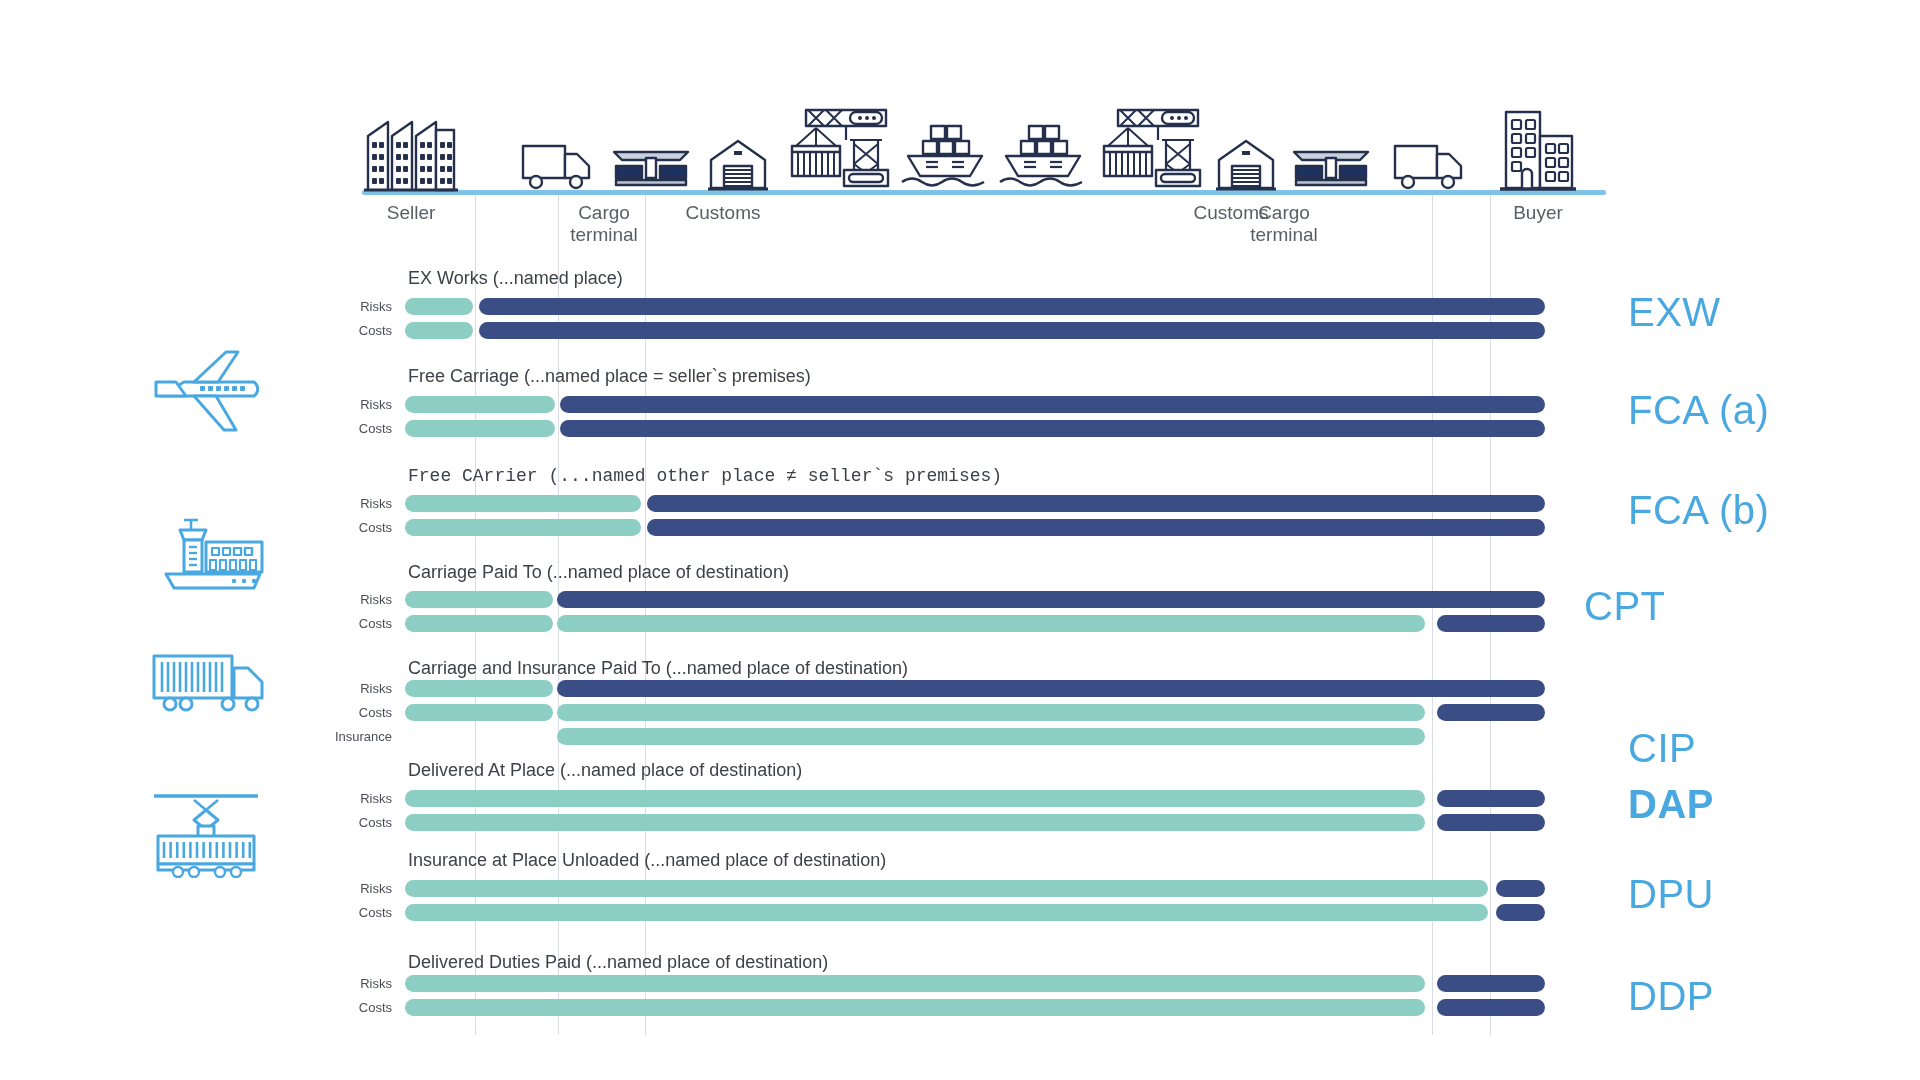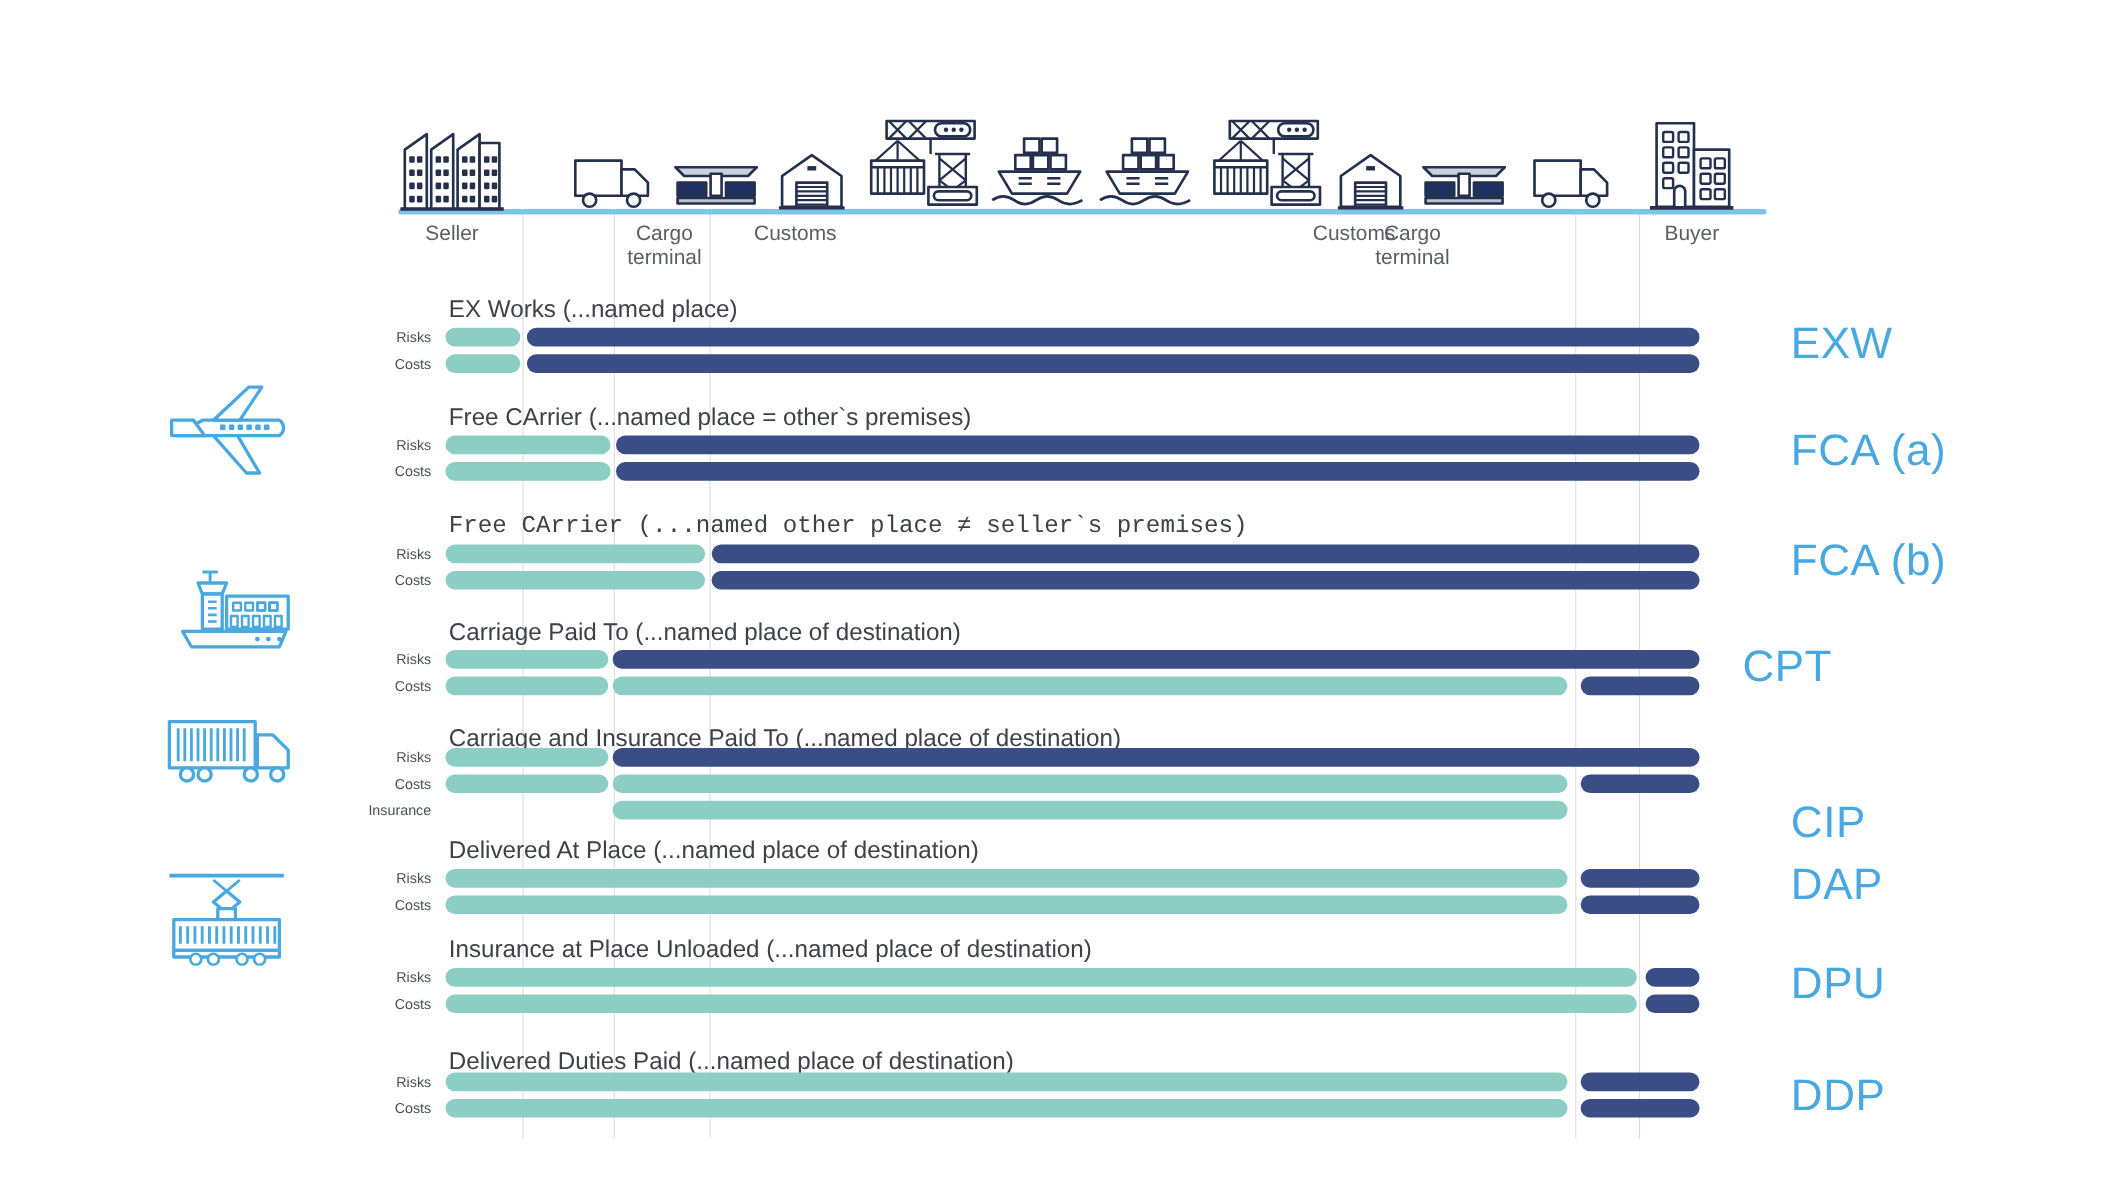--- a/index.html
+++ b/index.html
@@ -45,21 +45,21 @@
 
   
   .mode-icon { position: absolute; }
   .mode-icon svg { display:block; }
 
   
   .term { position: absolute; left: 0; top: 0; }
   .term-title {
     position: absolute;
     color: #3d4148;
-    font-size: 22px;
+    font-size: 18px;
     white-space: nowrap;
   }
   .rowlabel {
     position: absolute;
     color: #4a4e55;
     font-size: 13px;
     text-align: right;
     width: 86px;
   }
   .bar {
@@ -459,21 +459,21 @@
         <div class="term-title" style="left: 408px; top: 268px;">EX Works (...named place)</div>
         <div class="rowlabel" style="left: 306px; top: 299px;">Risks</div>
         <div class="bar teal" style="left: 405px; top: 298px; width: 68px;"></div>
         <div class="bar navy" style="left: 479px; top: 298px; width: 1066px;"></div>
         <div class="rowlabel" style="left: 306px; top: 323px;">Costs</div>
         <div class="bar teal" style="left: 405px; top: 322px; width: 68px;"></div>
         <div class="bar navy" style="left: 479px; top: 322px; width: 1066px;"></div>
         <div class="term-code" style="left: 1628px; top: 290px;">EXW</div>
       </div>
       <div class="term">
-        <div class="term-title" style="left: 408px; top: 366px;">Free CArrier (...named place = other`s premises)</div>
+        <div class="term-title" style="left: 408px; top: 366px;">Free Carriage (...named place = seller`s premises)</div>
         <div class="rowlabel" style="left: 306px; top: 397px;">Risks</div>
         <div class="bar teal" style="left: 405px; top: 396px; width: 150px;"></div>
         <div class="bar navy" style="left: 560px; top: 396px; width: 985px;"></div>
         <div class="rowlabel" style="left: 306px; top: 421px;">Costs</div>
         <div class="bar teal" style="left: 405px; top: 420px; width: 150px;"></div>
         <div class="bar navy" style="left: 560px; top: 420px; width: 985px;"></div>
         <div class="term-code" style="left: 1628px; top: 388px;">FCA (a)</div>
       </div>
       <div class="term">
         <div class="term-title" style="left: 408px; top: 466px; font-family: Liberation Mono, monospace;">Free CArrier (...named other place ≠ seller`s premises)</div>
@@ -510,21 +510,21 @@
         <div class="term-code" style="left: 1628px; top: 689px; margin-top: 37px;">CIP</div>
       </div>
       <div class="term">
         <div class="term-title" style="left: 408px; top: 760px;">Delivered At Place (...named place of destination)</div>
         <div class="rowlabel" style="left: 306px; top: 791px;">Risks</div>
         <div class="bar teal" style="left: 405px; top: 790px; width: 1020px;"></div>
         <div class="bar navy" style="left: 1437px; top: 790px; width: 108px;"></div>
         <div class="rowlabel" style="left: 306px; top: 815px;">Costs</div>
         <div class="bar teal" style="left: 405px; top: 814px; width: 1020px;"></div>
         <div class="bar navy" style="left: 1437px; top: 814px; width: 108px;"></div>
-        <div class="term-code" style="left: 1628px; top: 782px;">DAP</div>
+        <div class="term-code" style="left: 1628px; top: 782px; font-weight: bold;">DAP</div>
       </div>
       <div class="term">
         <div class="term-title" style="left: 408px; top: 850px;">Insurance at Place Unloaded (...named place of destination)</div>
         <div class="rowlabel" style="left: 306px; top: 881px;">Risks</div>
         <div class="bar teal" style="left: 405px; top: 880px; width: 1083px;"></div>
         <div class="bar navy" style="left: 1496px; top: 880px; width: 49px;"></div>
         <div class="rowlabel" style="left: 306px; top: 905px;">Costs</div>
         <div class="bar teal" style="left: 405px; top: 904px; width: 1083px;"></div>
         <div class="bar navy" style="left: 1496px; top: 904px; width: 49px;"></div>
         <div class="term-code" style="left: 1628px; top: 872px;">DPU</div>

